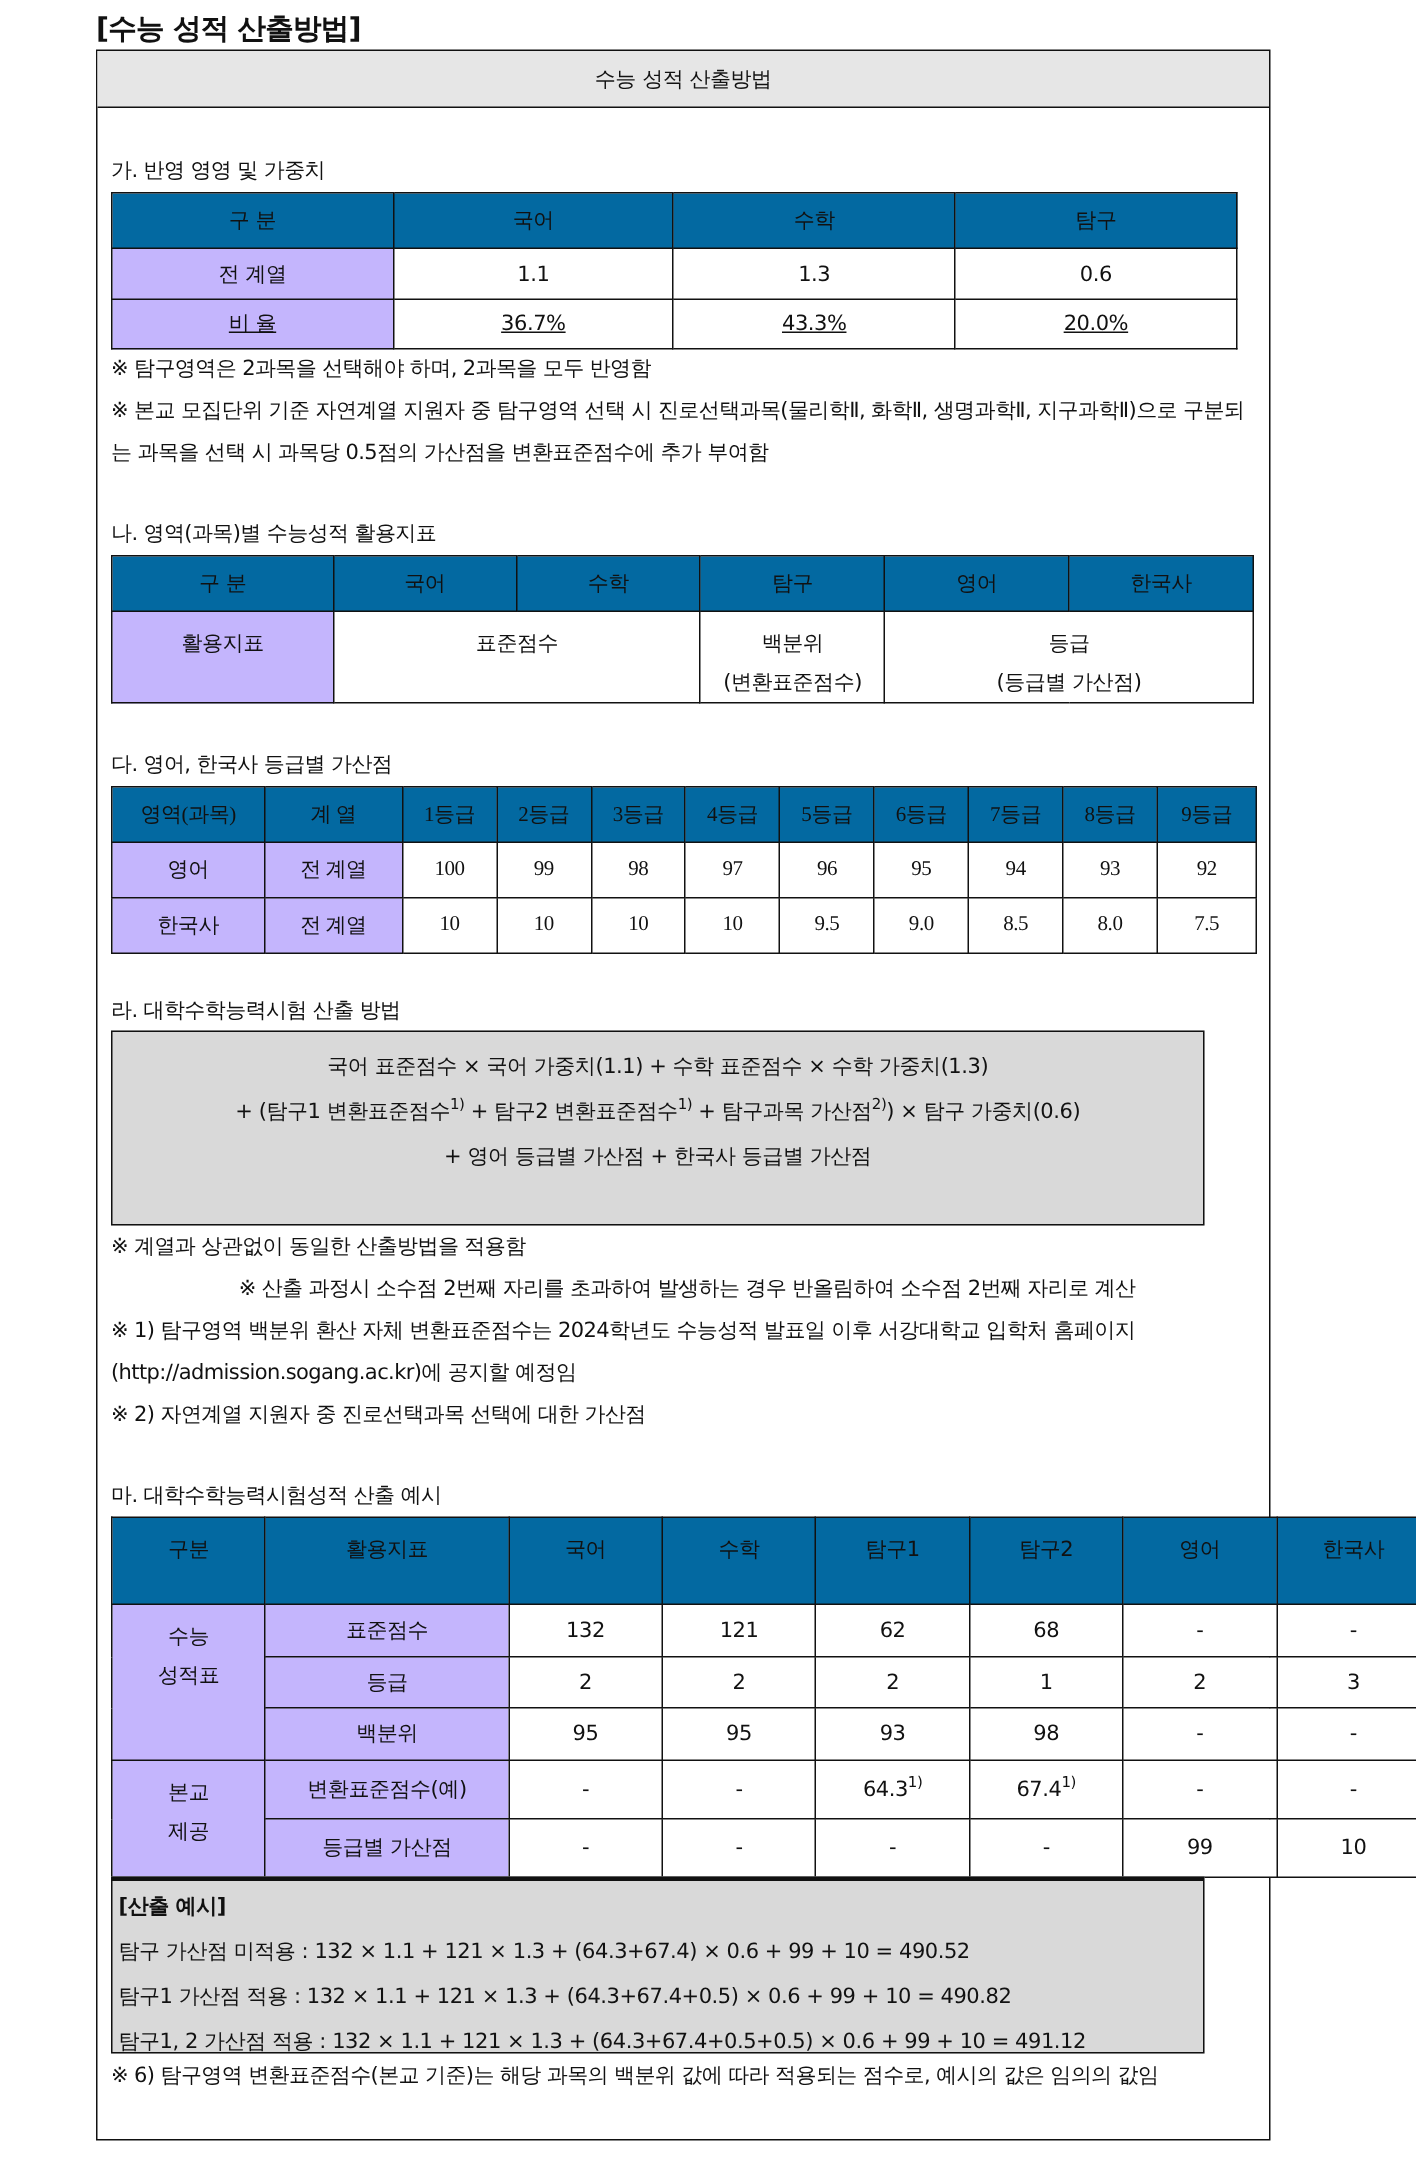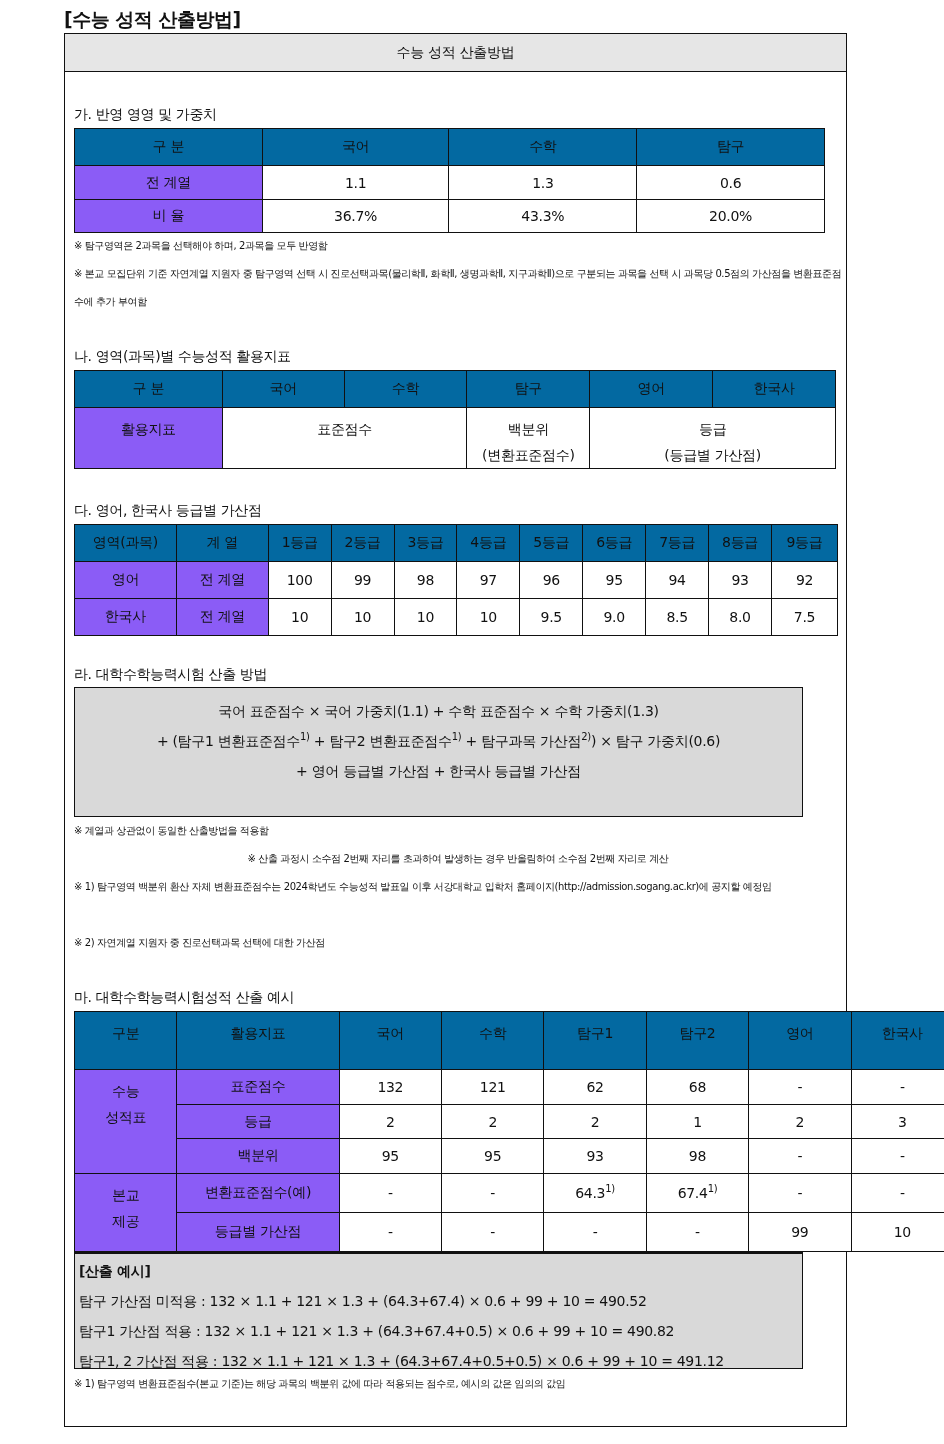--- a/index.html
+++ b/index.html
@@ -25,32 +25,32 @@
       border-bottom: 1.5px solid #111;
       display: flex; align-items: center; justify-content: center;
       font-size: 14px; letter-spacing: -0.3px;
     }
     .sec {
       position: absolute; left: 9px;
       font-size: 14px; letter-spacing: -0.4px; line-height: 20px;
     }
     .note {
       position: absolute; left: 9px; width: 768px;
-      font-size: 10px; letter-spacing: -0.4px; line-height: 28px;
+      font-size: 14px; letter-spacing: -0.4px; line-height: 28px;
     }
     table {
       position: absolute; border-collapse: collapse;
       font-size: 14px; letter-spacing: -0.3px;
     }
     td {
       border: 1px solid #111; text-align: center; vertical-align: middle;
       padding: 0;
     }
     .hd { background: #0369a1; }
-    .lb { background: #8b5cf6; }
+    .lb { background: #c4b5fd; }
     .wh { background: #ffffff; }
     .top { vertical-align: top; padding-top: 8px; line-height: 26px; }
     sup { font-size: 10px; vertical-align: 6px; line-height: 0; }
     .formula-box {
       position: absolute; left: 9px; top: 653px;
       width: 729px; height: 130px;
       background: #d9d9d9; border: 1.5px solid #111;
       font-size: 14px; letter-spacing: -0.3px; text-align: center;
       padding-top: 8px; line-height: 30px;
     }
@@ -86,21 +86,21 @@
       <td class="hd">국어</td>
       <td class="hd">수학</td>
       <td class="hd">탐구</td>
     </tr>
     <tr style="height:34px;">
       <td class="lb">전 계열</td>
       <td class="wh">1.1</td>
       <td class="wh">1.3</td>
       <td class="wh">0.6</td>
     </tr>
-    <tr style="height:33px;">
+    <tr style="height:33px;text-decoration:underline;">
       <td class="lb">비 율</td>
       <td class="wh">36.7%</td>
       <td class="wh">43.3%</td>
       <td class="wh">20.0%</td>
     </tr>
   </tbody>
     </table>
   <div class="note" style="top:198px;">※ 탐구영역은 2과목을 선택해야 하며, 2과목을 모두 반영함</div>
   <div class="note" style="top:226px;">※ 본교 모집단위 기준 자연계열 지원자 중 탐구영역 선택 시 진로선택과목(물리학Ⅱ, 화학Ⅱ, 생명과학Ⅱ, 지구과학Ⅱ)으로 구분되는 과목을 선택 시 과목당 0.5점의 가산점을 변환표준점수에 추가 부여함</div>
 
@@ -132,21 +132,21 @@
       </td>
       <td class="wh top" colspan="2">
         <div>등급</div>
         <div>(등급별 가산점)</div>
       </td>
     </tr>
   </tbody>
     </table>
 
   <div class="sec" style="top:466px;">다. 영어, 한국사 등급별 가산점</div>
-  <table style="left:9px; top:490px; width:764px;">
+  <table style="left:9px; top:490px; width:764px;font-family:Liberation Serif, serif;">
     <colgroup>
       <col style="width:102px">
         <col style="width:92px">
       <col style="width:63px">
         <col style="width:63px">
         <col style="width:63px">
         <col style="width:63px">
         <col style="width:63px">
         <col style="width:63px">
         <col style="width:63px">
@@ -285,14 +285,14 @@
     </tr>
   </tbody>
     </table>
 
   <div class="example-box">
     <div class="ex-title">[산출 예시]</div>
     <div>탐구 가산점 미적용 : 132 × 1.1 + 121 × 1.3 + (64.3+67.4) × 0.6 + 99 + 10 = 490.52</div>
     <div>탐구1 가산점 적용 : 132 × 1.1 + 121 × 1.3 + (64.3+67.4+0.5) × 0.6 + 99 + 10 = 490.82</div>
     <div>탐구1, 2 가산점 적용 : 132 × 1.1 + 121 × 1.3 + (64.3+67.4+0.5+0.5) × 0.6 + 99 + 10 = 491.12</div>
   </div>
-  <div class="note" style="top:1336px;">※ 1) 탐구영역 변환표준점수(본교 기준)는 해당 과목의 백분위 값에 따라 적용되는 점수로, 예시의 값은 임의의 값임</div>
+  <div class="note" style="top:1336px;">※ 6) 탐구영역 변환표준점수(본교 기준)는 해당 과목의 백분위 값에 따라 적용되는 점수로, 예시의 값은 임의의 값임</div>
 </div>
 
 </body></html>

